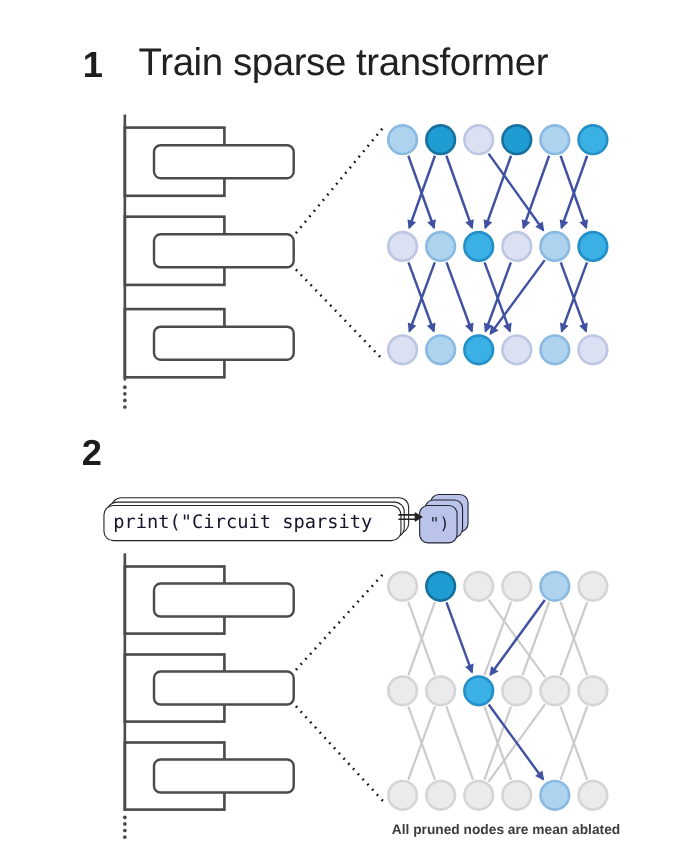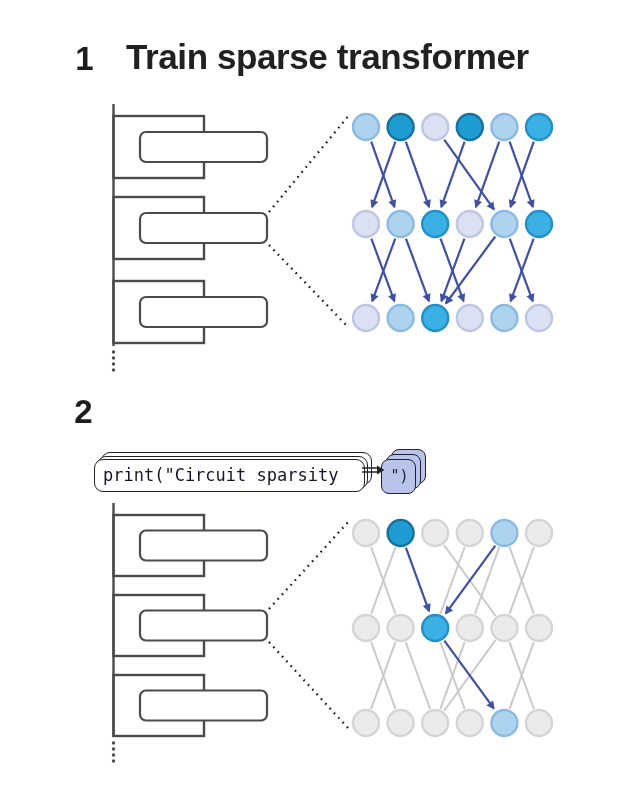--- a/index.html
+++ b/index.html
@@ -4,21 +4,21 @@
 <style>
   html,body{margin:0;padding:0;background:#ffffff;}
   .canvas{position:relative;width:627px;height:785px;background:#ffffff;overflow:hidden;
           font-family:"Liberation Sans",sans-serif;}
   .canvas svg.art{position:absolute;left:0;top:0;}
 
   .step-badge{position:absolute;box-sizing:border-box;width:49px;height:47px;
 etc    border:4px solid #1d1d1d;border-radius:12px;background:#fff;
     display:flex;align-items:center;justify-content:center;
     font-size:33px;font-weight:700;color:#1d1d1d;}
-  .step-title{position:absolute;font-size:35px;font-weight:700;color:#232021;
+  .step-title{position:absolute;font-size:35px;font-weight:400;color:#232021;
     letter-spacing:-0.4px;white-space:nowrap;}
 
   .code-layer{position:absolute;box-sizing:border-box;background:#fff;
     border:1.7px solid #232323;border-radius:9px;width:271px;height:33px;}
   .code-text{position:absolute;left:8px;top:5px;
     font-family:"DejaVu Sans Mono",monospace;font-size:17px;color:#15152b;white-space:pre;}
 
   .card-layer{position:absolute;box-sizing:border-box;width:35px;height:35px;
     background:#bac3ea;border:1.7px solid #20202f;border-radius:8px;}
   .card-text{position:absolute;width:35px;text-align:center;top:7px;
@@ -172,14 +172,15 @@
   </svg>
 
   <div>
     <div class="card-layer" style="left:391px;top:449px;"></div>
     <div class="card-layer" style="left:386px;top:454px;"></div>
     <div class="card-layer" style="left:381px;top:459px;">
       <span class="card-text">")</span>
     </div>
   </div>
 
+  <div class="caption">All pruned nodes are mean ablated</div>
 
 </div>
 
 </body></html>

